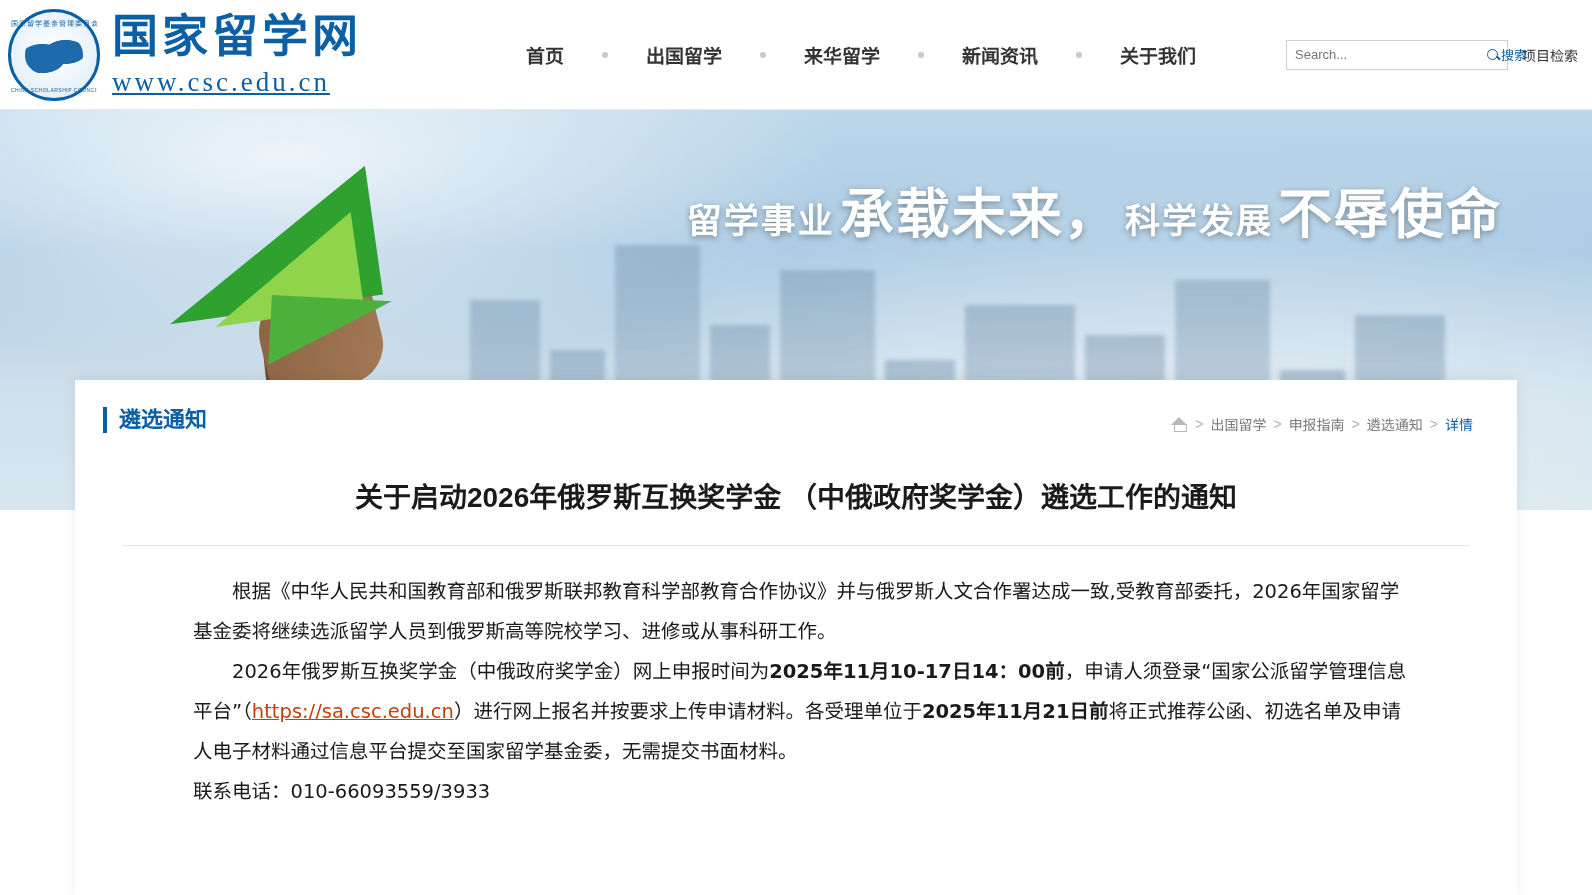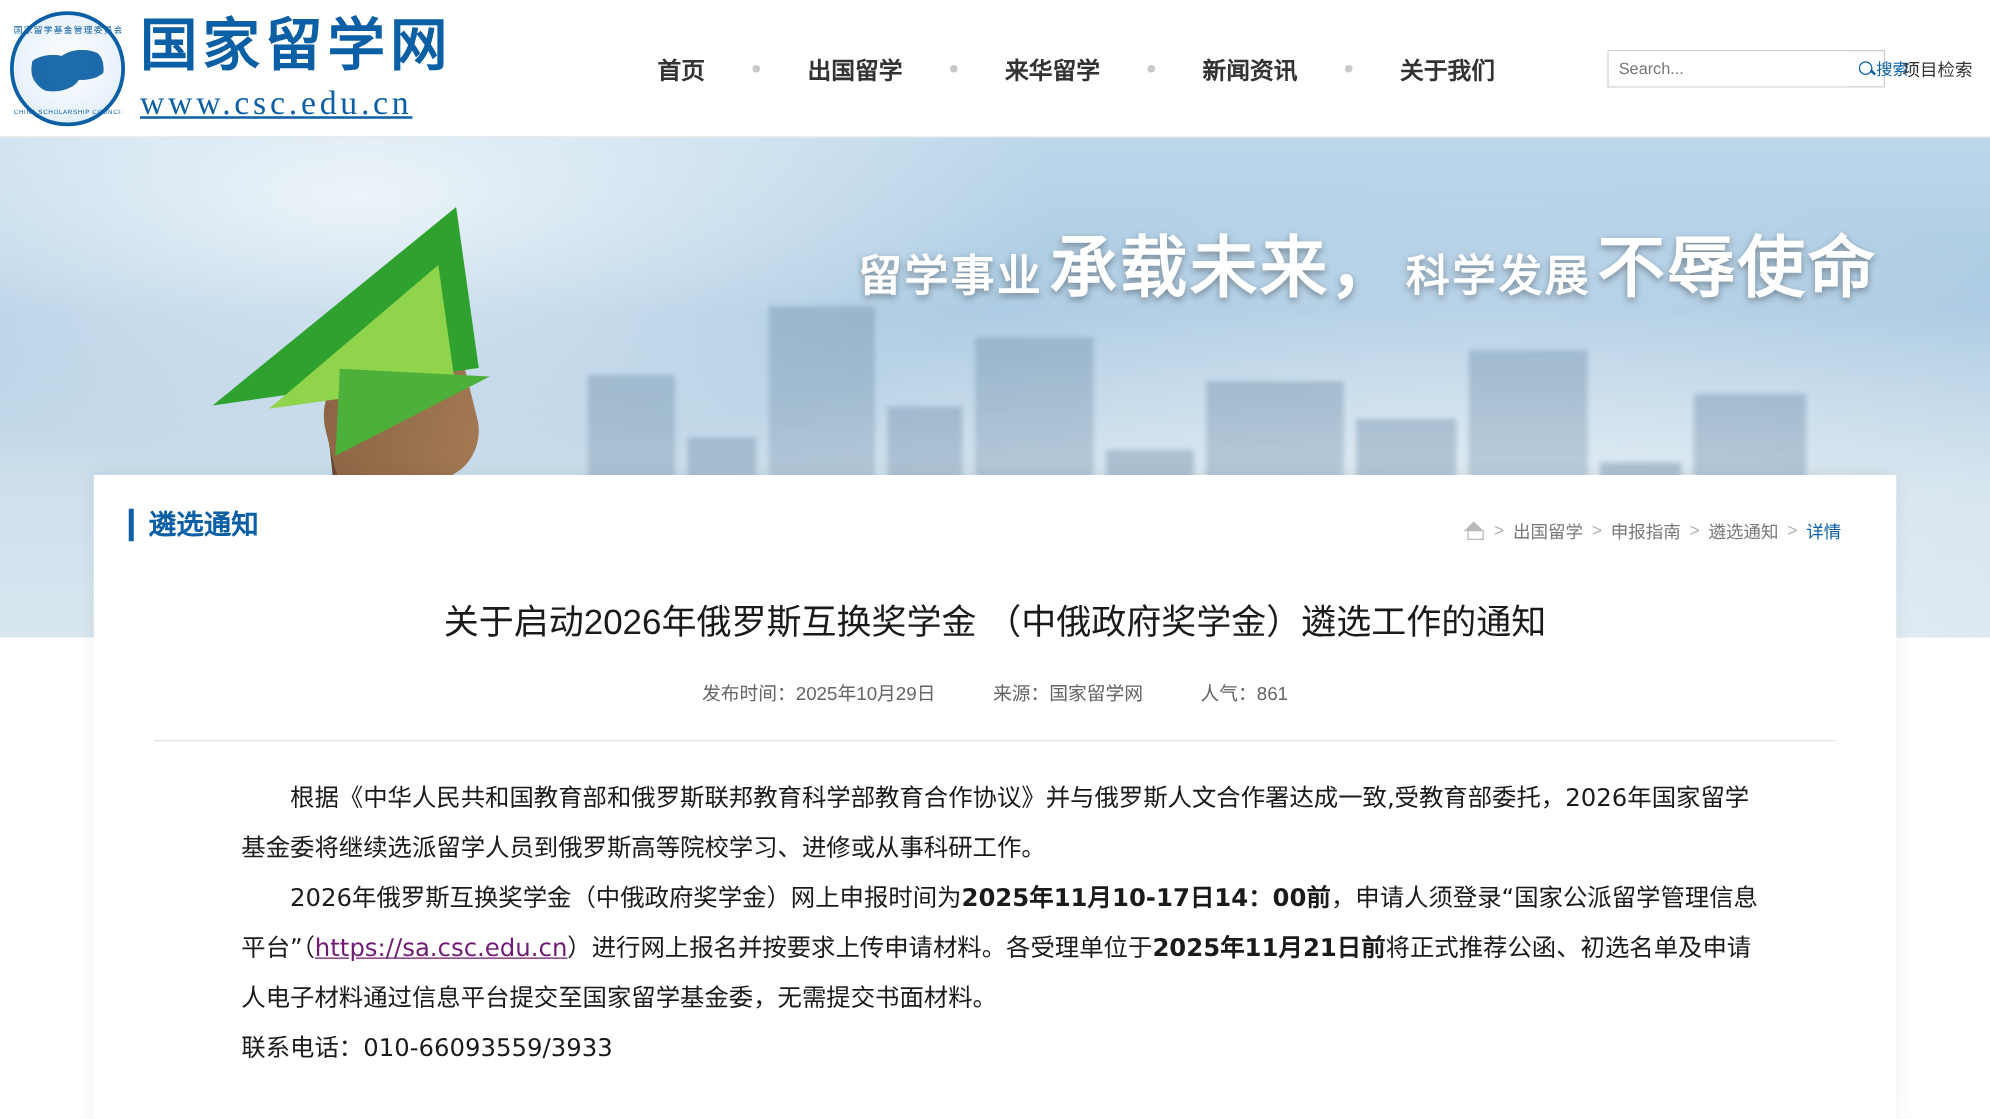--- a/index.html
+++ b/index.html
@@ -298,21 +298,21 @@
     border: 1.5px solid #b9b9b9;
     border-top: none;
   }
   .crumb a { color: #7a7a7a; text-decoration: none; }
   .crumb .sep { color: #b0b0b0; }
   .crumb .cur { color: #0b5fa5; }
 
   .doc-title {
     text-align: center;
     font-size: 28px;
-    font-weight: 400;
+    font-weight: 700;
     color: #1a1a1a;
     margin: 44px 60px 12px;
     line-height: 1.4;
   }
   .doc-meta {
     display: flex;
     justify-content: center;
     gap: 46px;
     margin-top: 26px;
     font-size: 15px;
@@ -326,21 +326,21 @@
     margin: 26px 108px 0 118px;
     font-size: 19.5px;
     line-height: 2.05;
     color: #1a1a1a;
     font-family: "DejaVu Sans", "Liberation Sans", sans-serif;
   }
   .doc-body p { margin: 0; text-indent: 2em; }
   .doc-body p.noindent { text-indent: 0; }
   .doc-body b { font-weight: 700; }
   .doc-body a.link {
-    color: #701a75;
+    color: #c2410c;
     text-decoration: underline;
   }
 </style>
 </head>
 <body>
 
 <div class="header">
 
   <div class="logo-wrap">
     <div class="logo-seal">
@@ -425,31 +425,20 @@
       <a href="#">申报指南</a>
       <span class="sep">&gt;</span>
       <a href="#">遴选通知</a>
       <span class="sep">&gt;</span>
       <span class="cur">详情</span>
     </div>
   </div>
 
   <h1 class="doc-title">关于启动2026年俄罗斯互换奖学金 （中俄政府奖学金）遴选工作的通知</h1>
 
-  <div class="doc-meta">
-    <div>
-      <span>发布时间：</span><span>2025年10月29日</span>
-    </div>
-    <div>
-      <span>来源：</span><span>国家留学网</span>
-    </div>
-    <div>
-      <span>人气：</span><span>861</span>
-    </div>
-  </div>
 
   <div class="divider"></div>
 
   <div class="doc-body" id="article-body">
       <p><span>根据《中华人民共和国教育部和俄罗斯联邦教育科学部教育合作协议》并与俄罗斯人文合作署达成一致,受教育部委托，2026年国家留学基金委将继续选派留学人员到俄罗斯高等院校学习、进修或从事科研工作。</span></p>
       <p><span>2026年俄罗斯互换奖学金（中俄政府奖学金）网上申报时间为</span><b>2025年11月10-17日14：00前</b><span>，申请人须登录“国家公派留学管理信息平台”（</span><a class="link" href="#">https://sa.csc.edu.cn</a><span>）进行网上报名并按要求上传申请材料。各受理单位于</span><b>2025年11月21日前</b><span>将正式推荐公函、初选名单及申请人电子材料通过信息平台提交至国家留学基金委，无需提交书面材料。</span></p>
       <p class="noindent"><span>联系电话：010-66093559/3933</span></p>
     </div>
 </div>
 

